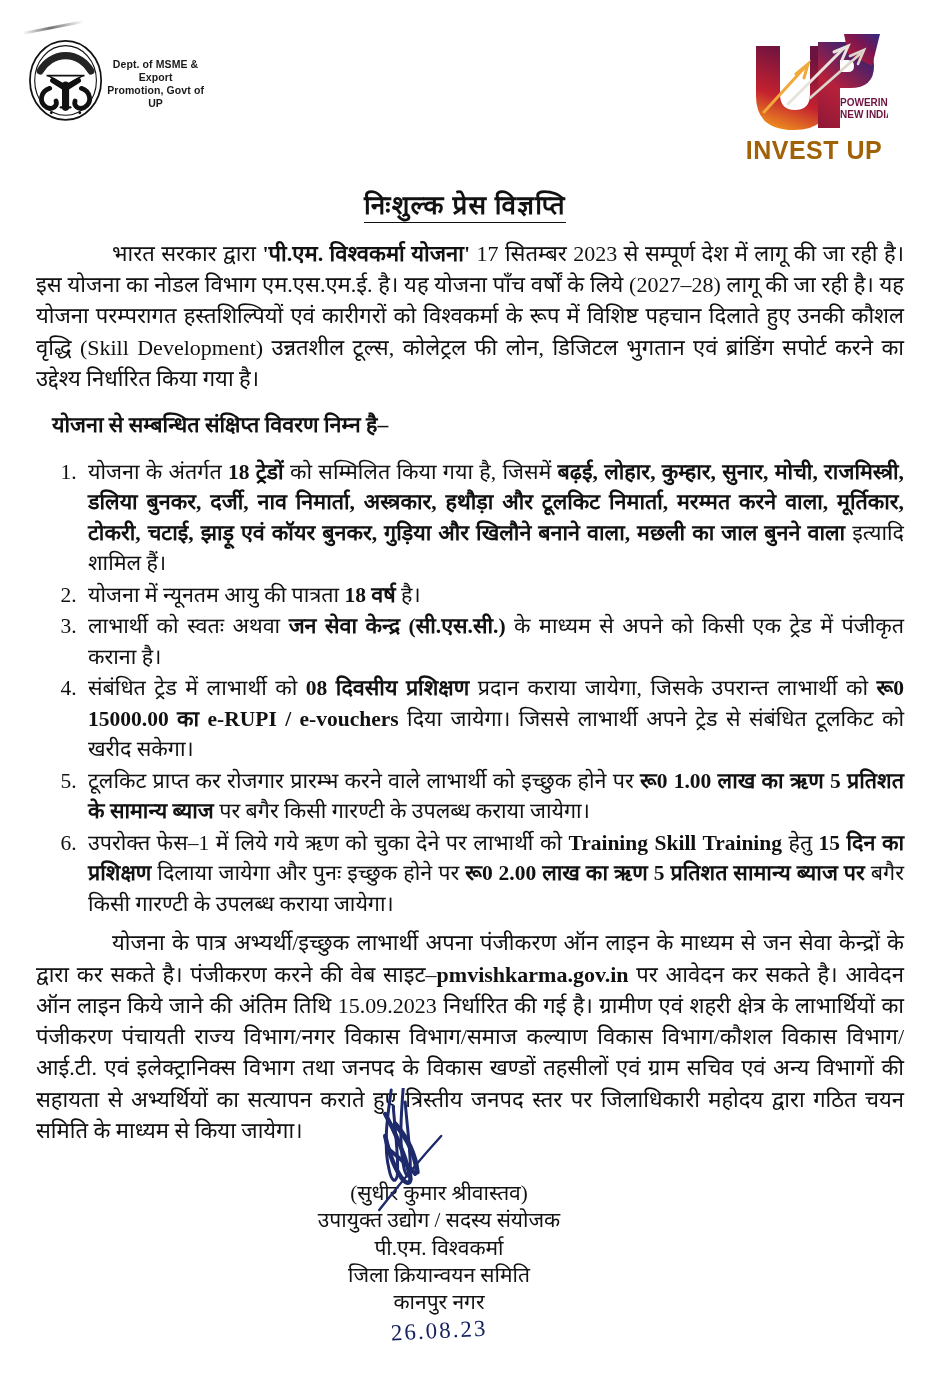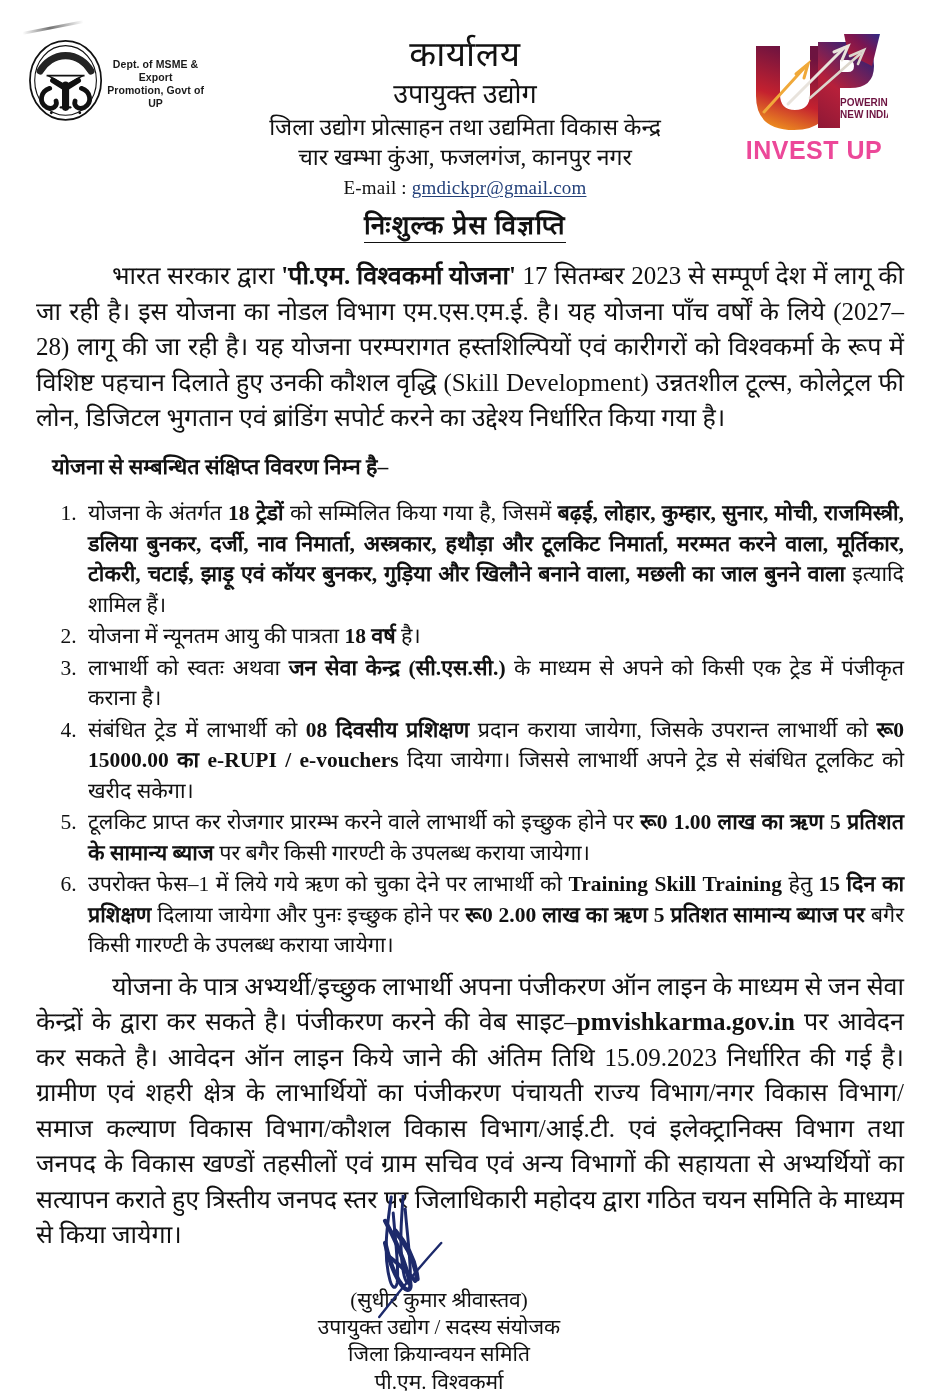--- a/index.html
+++ b/index.html
@@ -106,46 +106,46 @@
     display: flex;
     flex-direction: column;
     align-items: center;
     margin-top: 2px;
   }
   .invest-mark { width: 148px; height: 108px; display:block; }
   .invest-word {
     font-family: "Liberation Sans", "DejaVu Sans", sans-serif;
     font-size: 25px;
     font-weight: 700;
-    color: #ec4899;
+    color: #a16207;
     letter-spacing: .5px;
     margin-top: -4px;
   }
 
   
   .doc-heading {
     text-align: center;
     font-size: 26px;
     font-weight: 700;
-    margin-top: 36px;
+    margin-top: 16px;
     letter-spacing: 1.2px;
   }
   .doc-heading span {
     border-bottom: 1.6px solid #111;
     padding-bottom: 2px;
   }
 
   
   .body-wrap {
     padding: 16px 26px 0 36px;
     box-sizing: border-box;
   }
   p.para {
     margin: 0 0 2px 0;
-    font-size: 25px;
+    font-size: 22px;
     line-height: 1.42;
     text-align: justify;
     text-justify: inter-word;
     text-indent: 76px;
   }
 
   .lead-line {
     font-size: 21.5px;
     line-height: 1.42;
     font-weight: 700;
@@ -235,29 +235,20 @@
           <circle cx="68" cy="93" r="1.8" fill="#111"></circle>
           <path d="M44 86 L56 86" stroke="#111" stroke-width="3" stroke-linecap="round"></path>
         </svg>
       </div>
       <div class="emblem-caption">
         <span>Dept. of MSME &amp; Export</span><br>
         <span>Promotion, Govt of UP</span>
       </div>
     </div>
 
-    <div class="title-block">
-      <div class="t-office">कार्यालय</div>
-      <div class="t-post">उपायुक्त उद्योग</div>
-      <div class="t-center">जिला उद्योग प्रोत्साहन तथा उद्यमिता विकास केन्द्र</div>
-      <div class="t-addr">चार खम्भा कुंआ, फजलगंज, कानपुर नगर</div>
-      <div class="t-email">
-        <span>E-mail : </span><span class="email-link">gmdickpr@gmail.com</span>
-      </div>
-    </div>
 
     <div class="invest-block">
       <svg class="invest-mark" viewBox="0 0 148 108" xmlns="http://www.w3.org/2000/svg">
         <defs>
           <linearGradient id="gU" x1="0" y1="1" x2="0.3" y2="0">
             <stop offset="0%" stop-color="#f7a81b"></stop>
             <stop offset="45%" stop-color="#c4212f"></stop>
             <stop offset="100%" stop-color="#6d1340"></stop>
           </linearGradient>
           <linearGradient id="gP" x1="0" y1="1" x2="0.5" y2="0">
@@ -327,21 +318,21 @@
             <path d="M74 2 C70 30 66 58 72 82 C74 92 78 96 80 88 C82 74 78 44 76 18" stroke-width="3"></path>
             <path d="M86 0 C84 26 82 52 86 76 C88 88 92 92 93 84 C94 68 90 40 88 14" stroke-width="3"></path>
             <path d="M68 26 C78 44 86 62 92 84 C95 94 92 98 86 92 C78 82 72 66 68 48" stroke-width="4.5"></path>
             <path d="M78 36 C90 50 98 66 100 84" stroke-width="5"></path>
             <path d="M70 60 C80 68 90 76 98 86" stroke-width="4"></path>
             <path d="M124 48 C104 70 84 94 62 122" stroke-width="2.4"></path>
           </g>
         </svg>
         <div class="sign-line">(सुधीर कुमार श्रीवास्तव)</div>
         <div class="sign-line">उपायुक्त उद्योग / सदस्य संयोजक</div>
+        <div class="sign-line">पी.एम. विश्वकर्मा</div>
         <div class="sign-line">जिला क्रियान्वयन समिति</div>
-        <div class="sign-line">पी.एम. विश्वकर्मा</div>
         <div class="sign-line">कानपुर नगर</div>
         <div class="sign-date">26.08.23</div>
       </div>
     </div>
 
   </div>
 </div>
 
 </body></html>

